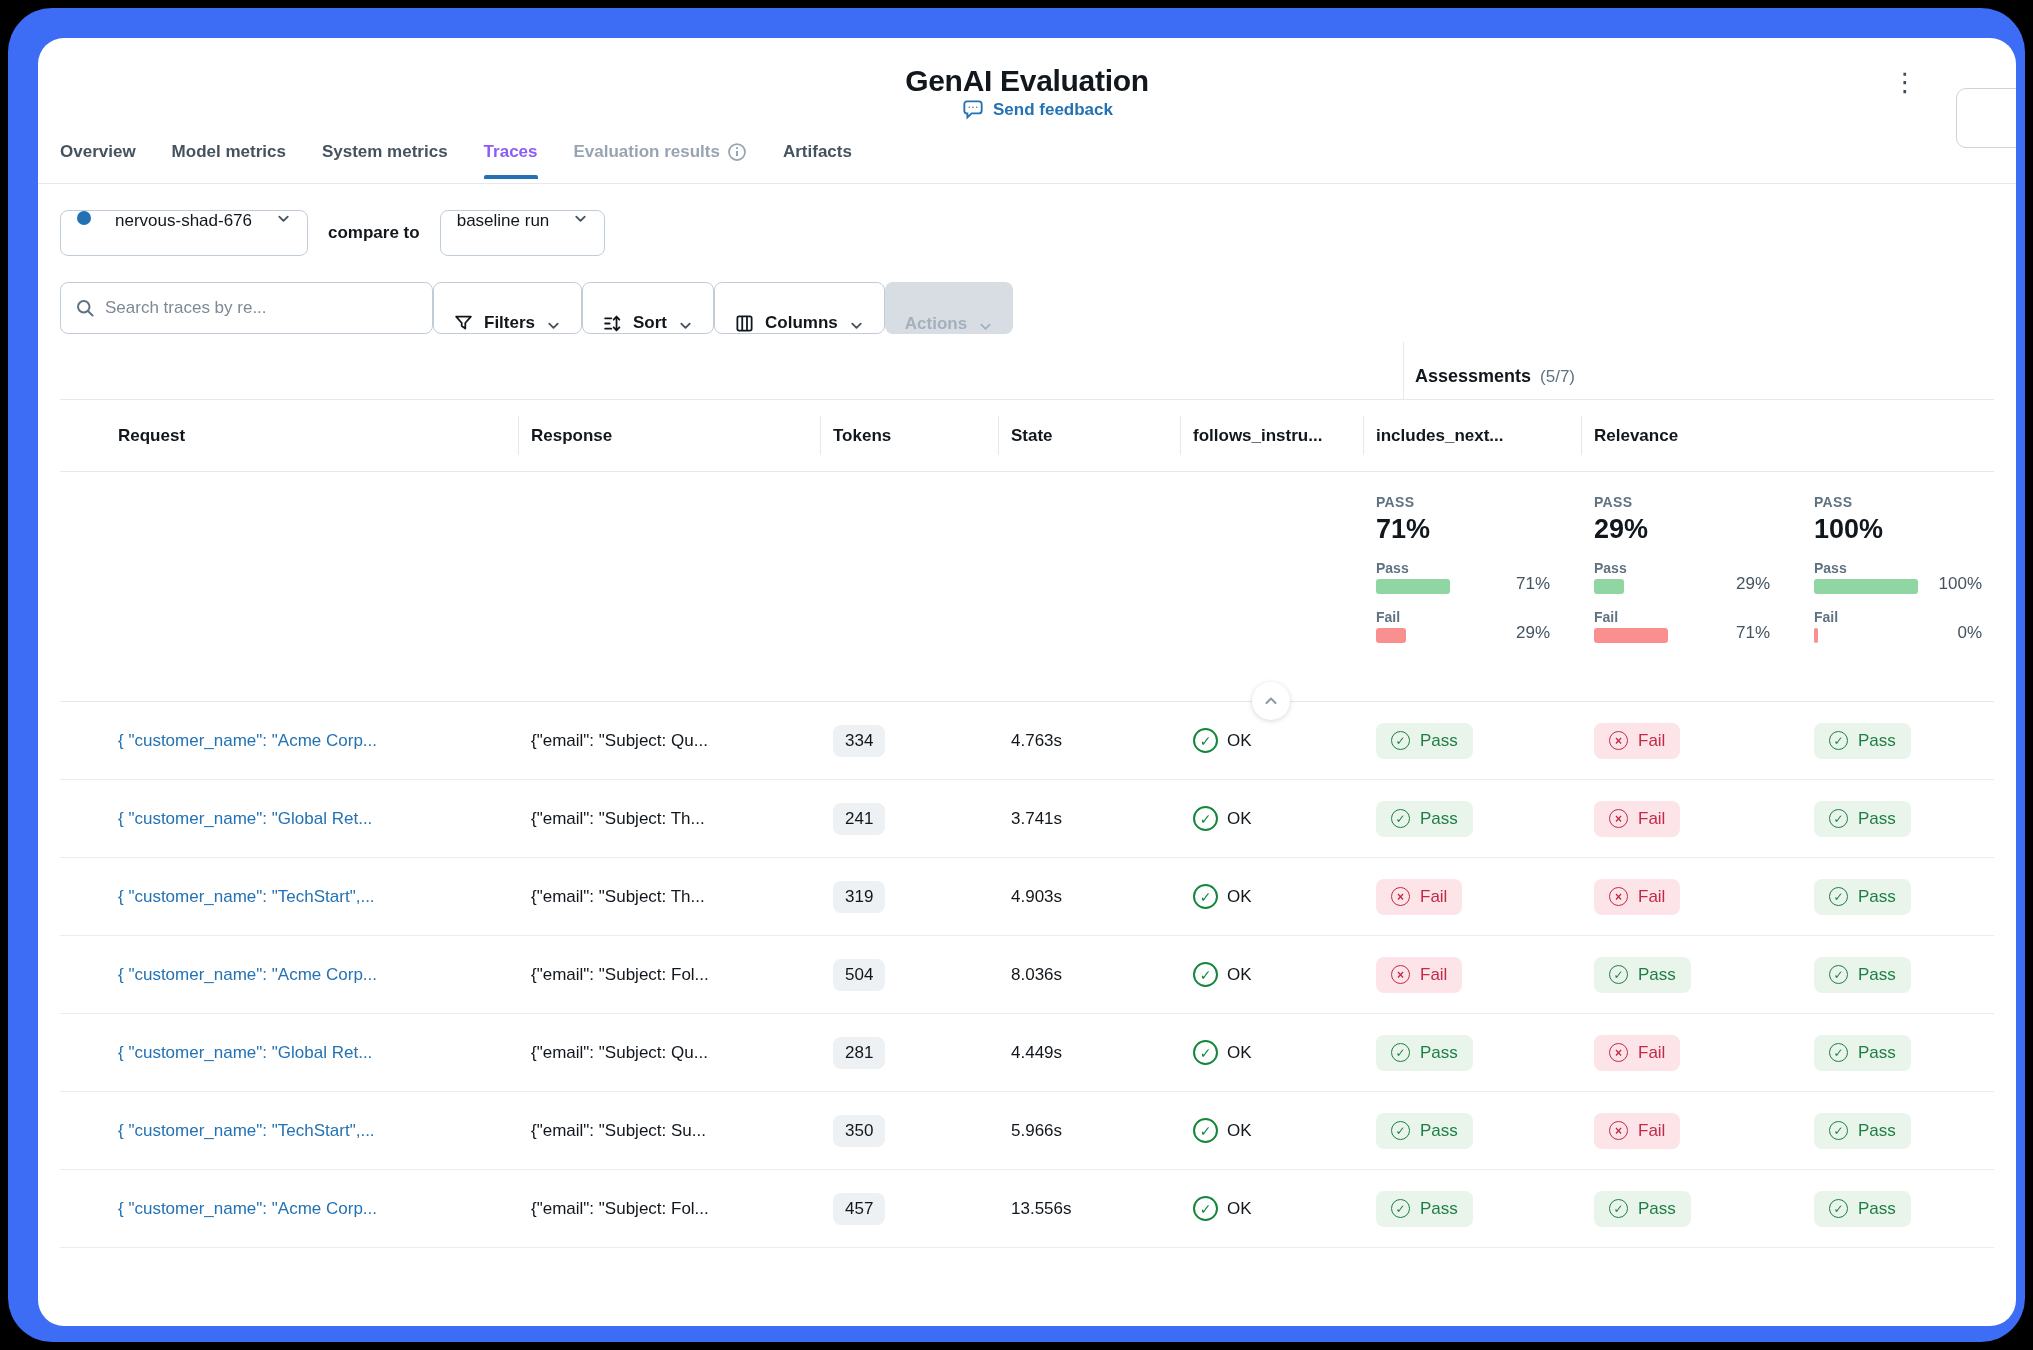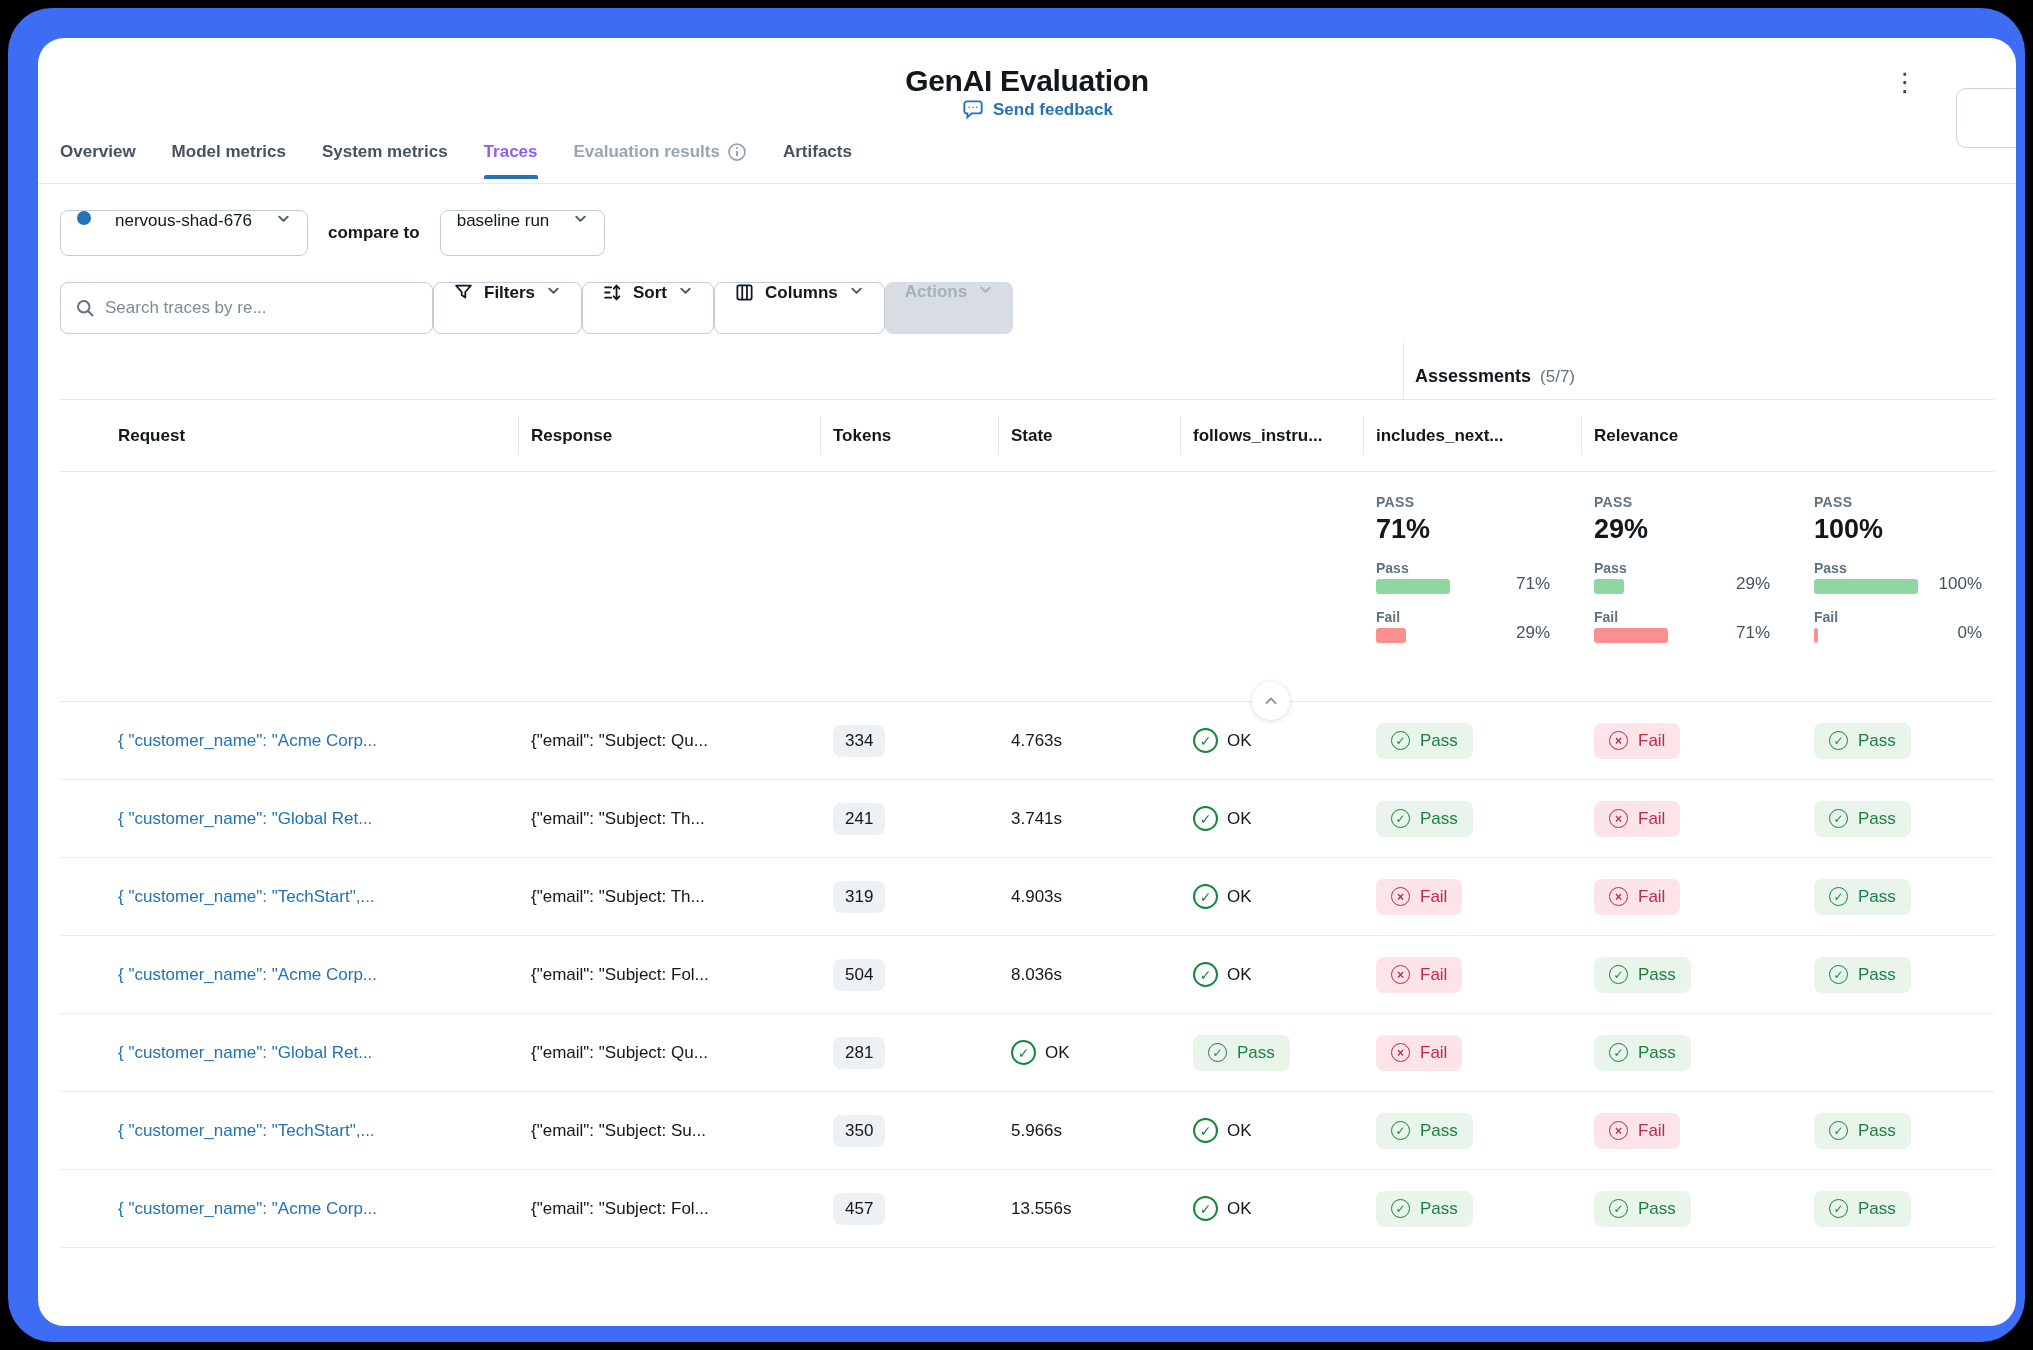--- a/index.html
+++ b/index.html
@@ -65,21 +65,21 @@
   .search-box {
     display:flex; align-items:center; gap:10px; width:373px; height:52px;
     border:1px solid #C0CDD8; border-radius:8px; padding:0 14px; background:#fff;
   }
   .search-box input {
     border:none; outline:none; font-size:17px; width:100%;
     font-family:"Liberation Sans","DejaVu Sans",sans-serif; color:#11171C;
   }
   .search-box input::placeholder { color:#7D8A96; }
   .tbtn {
-    display:inline-flex; align-items:flex-start; gap:11px; height:52px; padding:0 20px;
+    display:inline-flex; align-items:flex-end; gap:11px; height:52px; padding:0 20px;
     border:1px solid #C0CDD8; border-radius:8px; background:#fff;
     font-size:17px; font-weight:600; color:#11171C; cursor:pointer;
   }
   .tbtn.disabled { background:#D7DDE3; border:none; color:#A4B0BB; cursor:default; }
   .tbtn.disabled .chev { color:#A4B0BB; }
 
   
   :root { --cols: 458px 302px 178px 182px 183px 218px 220px 212px; }
   .table-wrap { margin-top:0; position:relative; }
   .trow { display:grid; grid-template-columns:var(--cols); }
@@ -517,20 +517,21 @@
         <div class="trow data-row">
           <div class="cell req">
               <a class="req-link">{ "customer_name": "Global Ret...</a>
             </div>
           <div class="cell">
               <span class="resp-text">{"email": "Subject: Qu...</span>
             </div>
           <div class="cell">
               <span class="tok-badge">281</span>
             </div>
+          <div class="cell">4.449s</div>
           <div class="cell">
               <span class="state-icon">✓</span>
               <span>OK</span>
             </div>
           <div class="cell">
               <span class="abadge pass">
                 <span class="abadge-icon">✓</span>
                 <span class="abadge-label">Pass</span>
               </span>
             </div>

